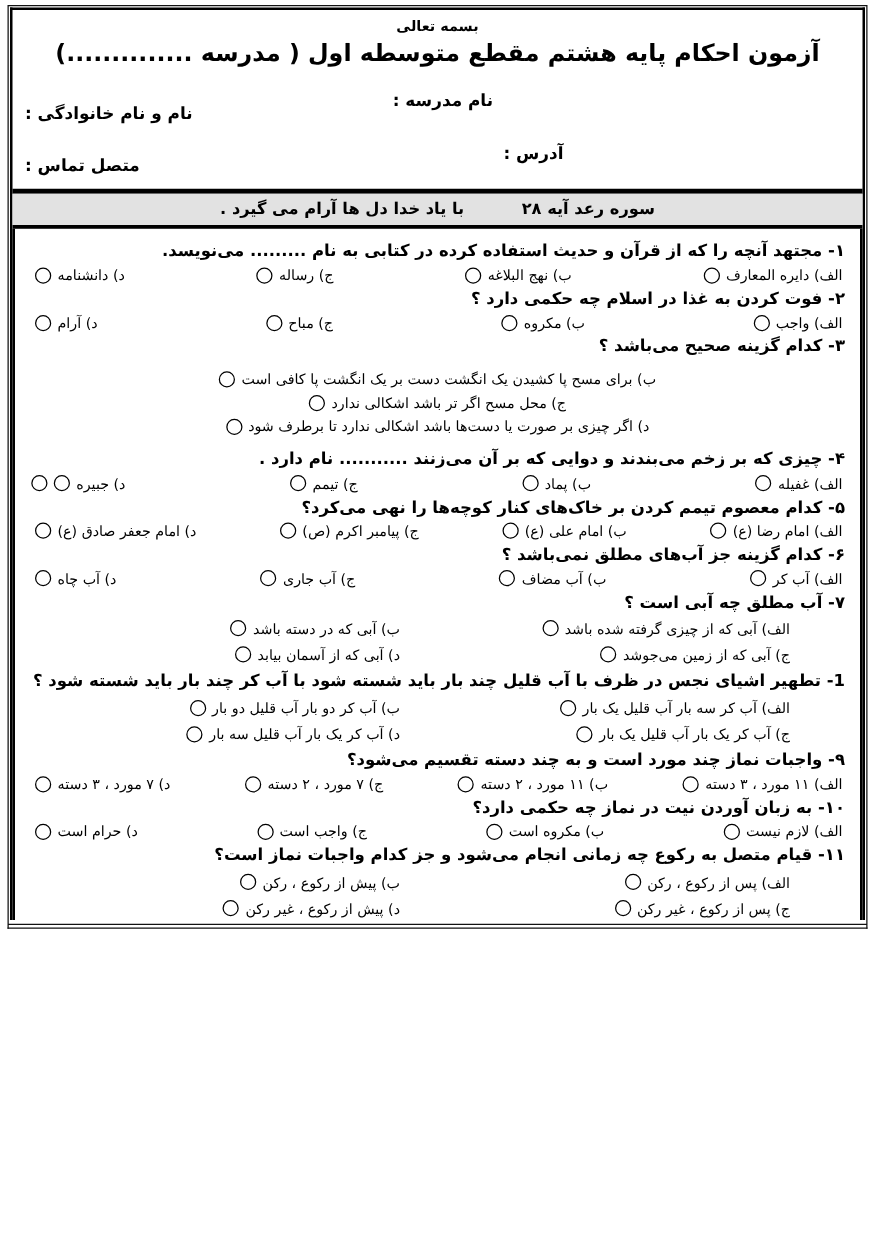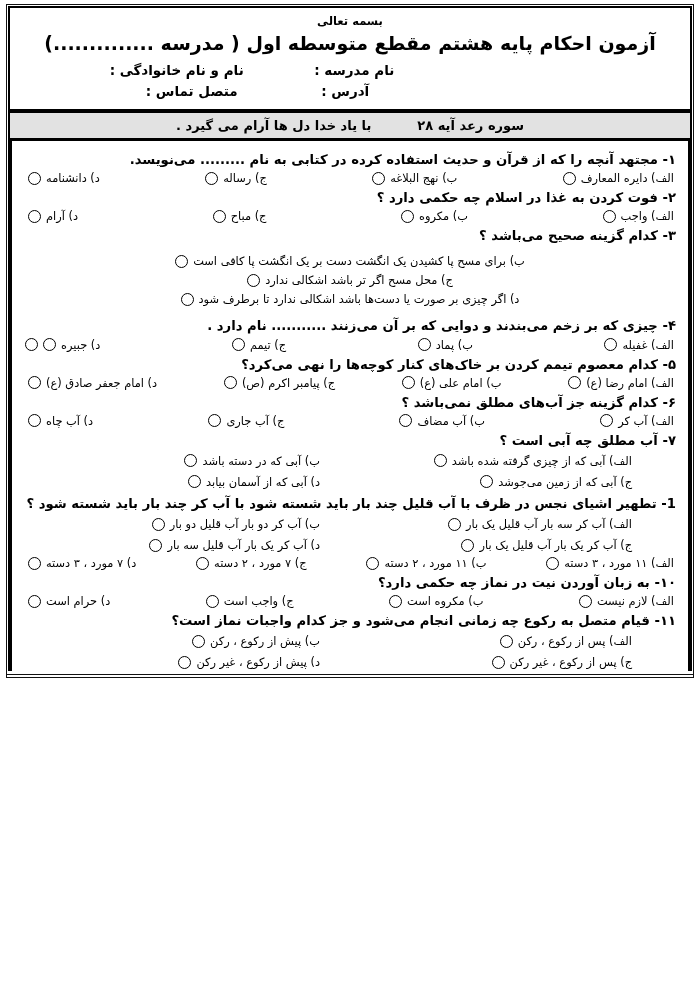--- a/index.html
+++ b/index.html
@@ -54,32 +54,33 @@
   .info-row{
     display:flex;
     flex-direction:row;
     align-items:center;
     margin:5px 0 3px 0;
     font-size:13.5px;
     font-weight:bold;
   }
   .info-row .cell-right{
     width:34%;
-    text-align:right;
+    text-align:left;
     padding-right:2px;
+    margin-top:21px;
   }
   .info-row .cell-mid{
     width:33%;
     text-align:center;
   }
   .info-row .cell-left{
     width:33%;
   }
   .info-row.second{margin-bottom:6px;}
-  .info-row.second .cell-mid{ text-align:center; padding-right:18px;}
+  .info-row.second .cell-mid{ text-align:right; padding-right:18px;}
 
   
   .banner{
     box-sizing:border-box;
     background:#e2e2e2;
     border-bottom:3px solid #000;
     border-top:0;
     padding:5px 0 5px 0;
     display:flex;
     flex-direction:row;
@@ -357,20 +358,21 @@
                   <span class="lbl">ج) آب کر یک بار آب قلیل یک بار</span>
                   <span class="bubble"></span>
                 </span></div>
               <div class="g-left"><span class="opt">
                   <span class="lbl">د) آب کر یک بار آب قلیل سه بار</span>
                   <span class="bubble"></span>
                 </span></div>
             </div>
           </div>
           <div class="q">
+            <div class="q-text">۹- واجبات نماز چند مورد است و به چند دسته تقسیم می‌شود؟</div>
             <div class="opts-row">
               <span class="opt">
                 <span class="lbl">الف) ۱۱ مورد ، ۳ دسته</span>
                 <span class="bubble"></span>
               </span>
               <span class="opt">
                 <span class="lbl">ب) ۱۱ مورد ، ۲ دسته</span>
                 <span class="bubble"></span>
               </span>
               <span class="opt">

